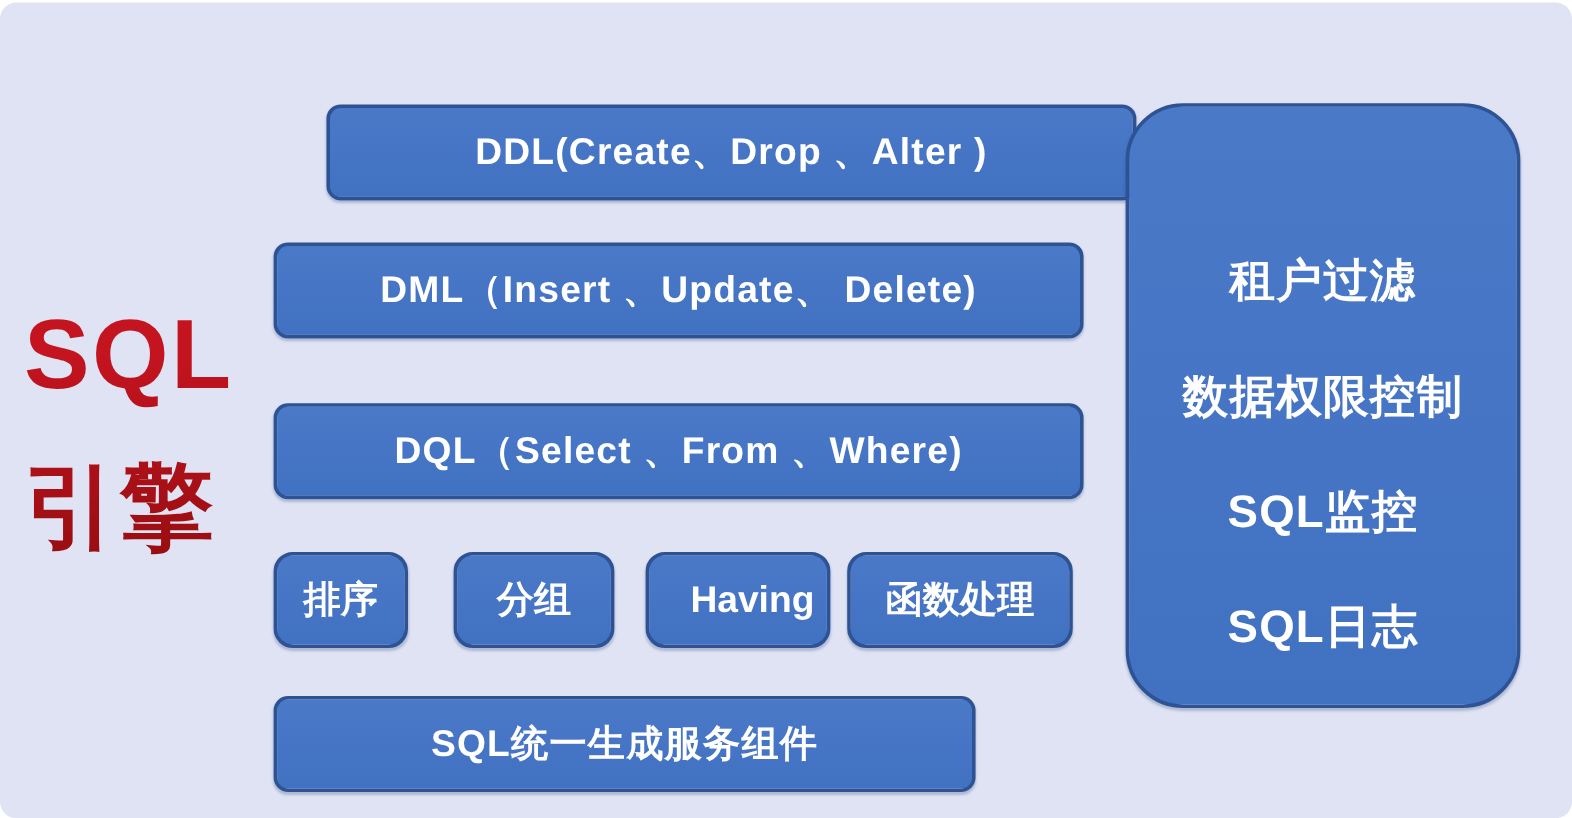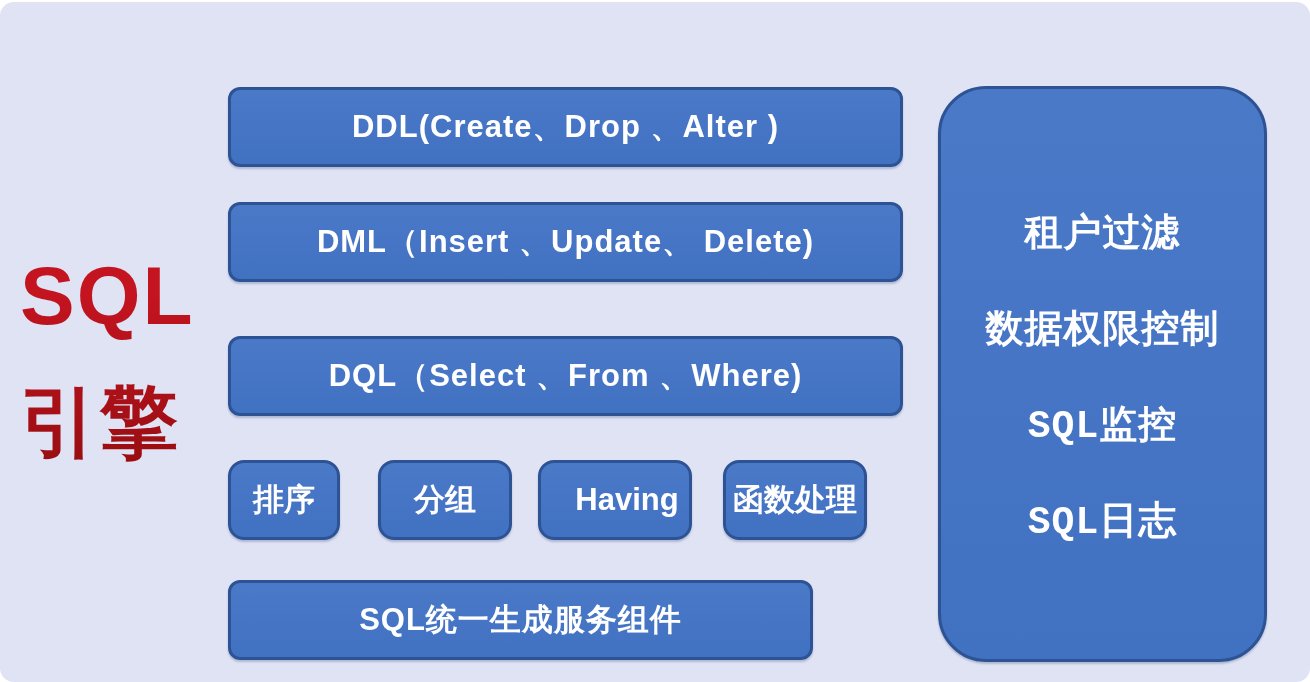--- a/index.html
+++ b/index.html
@@ -23,32 +23,32 @@
     color:var(--red);-webkit-text-fill-color:transparent;}
   .engine-label .line1{font-size:82px;line-height:96px;letter-spacing:2px;}
   .engine-label .line2{font-size:78px;line-height:96px;margin-top:30px;letter-spacing:2px;}
   
   .bluebox{position:absolute;display:flex;align-items:center;justify-content:center;
     background:linear-gradient(180deg,var(--box-fill-light),var(--box-fill));
     border:3px solid var(--box-border);
     color:var(--box-text);font-weight:bold;text-align:center;
     box-shadow:0 2px 2px rgba(30,58,110,0.25);}
   .stmt{left:228px;width:675px;height:80px;border-radius:12px;font-size:31px;letter-spacing:1px;}
-  .stmt.ddl{top:85px;}
+  .stmt.ddl{top:85px;margin-left:44px;}
   .stmt.dml{top:200px;}
   .stmt.dql{top:334px;}
   .clause{top:458px;height:80px;border-radius:16px;font-size:31px;}
   .clause.c0{left:228px;width:112px;}
   .clause.c1{left:378px;width:134px;align-items:center;}
   .clause.c2{left:538px;width:154px;padding-left:24px;}
-  .clause.c3{left:723px;width:144px;}
+  .clause.c3{left:706px;width:188px;}
   .service{left:228px;top:578px;width:585px;height:80px;border-radius:12px;font-size:31px;letter-spacing:1px;}
   
-  .panel{left:938px;top:84px;width:329px;height:576px;border-radius:48px;
-    flex-direction:column;justify-content:flex-start;align-items:center;padding-top:98px;font-family:Liberation Mono, monospace;}
+  .panel{left:938px;top:84px;width:329px;height:504px;border-radius:48px;
+    flex-direction:column;justify-content:flex-start;align-items:center;padding-top:98px;}
   .panel .panel-item{font-size:38px;line-height:96px;font-weight:bold;letter-spacing:1px;}
 </style>
 </head>
 <body>
 
 <div class="canvas">
 
   <div class="engine-label">
     <div class="line1">SQL</div>
     <div class="line2">引擎</div>

